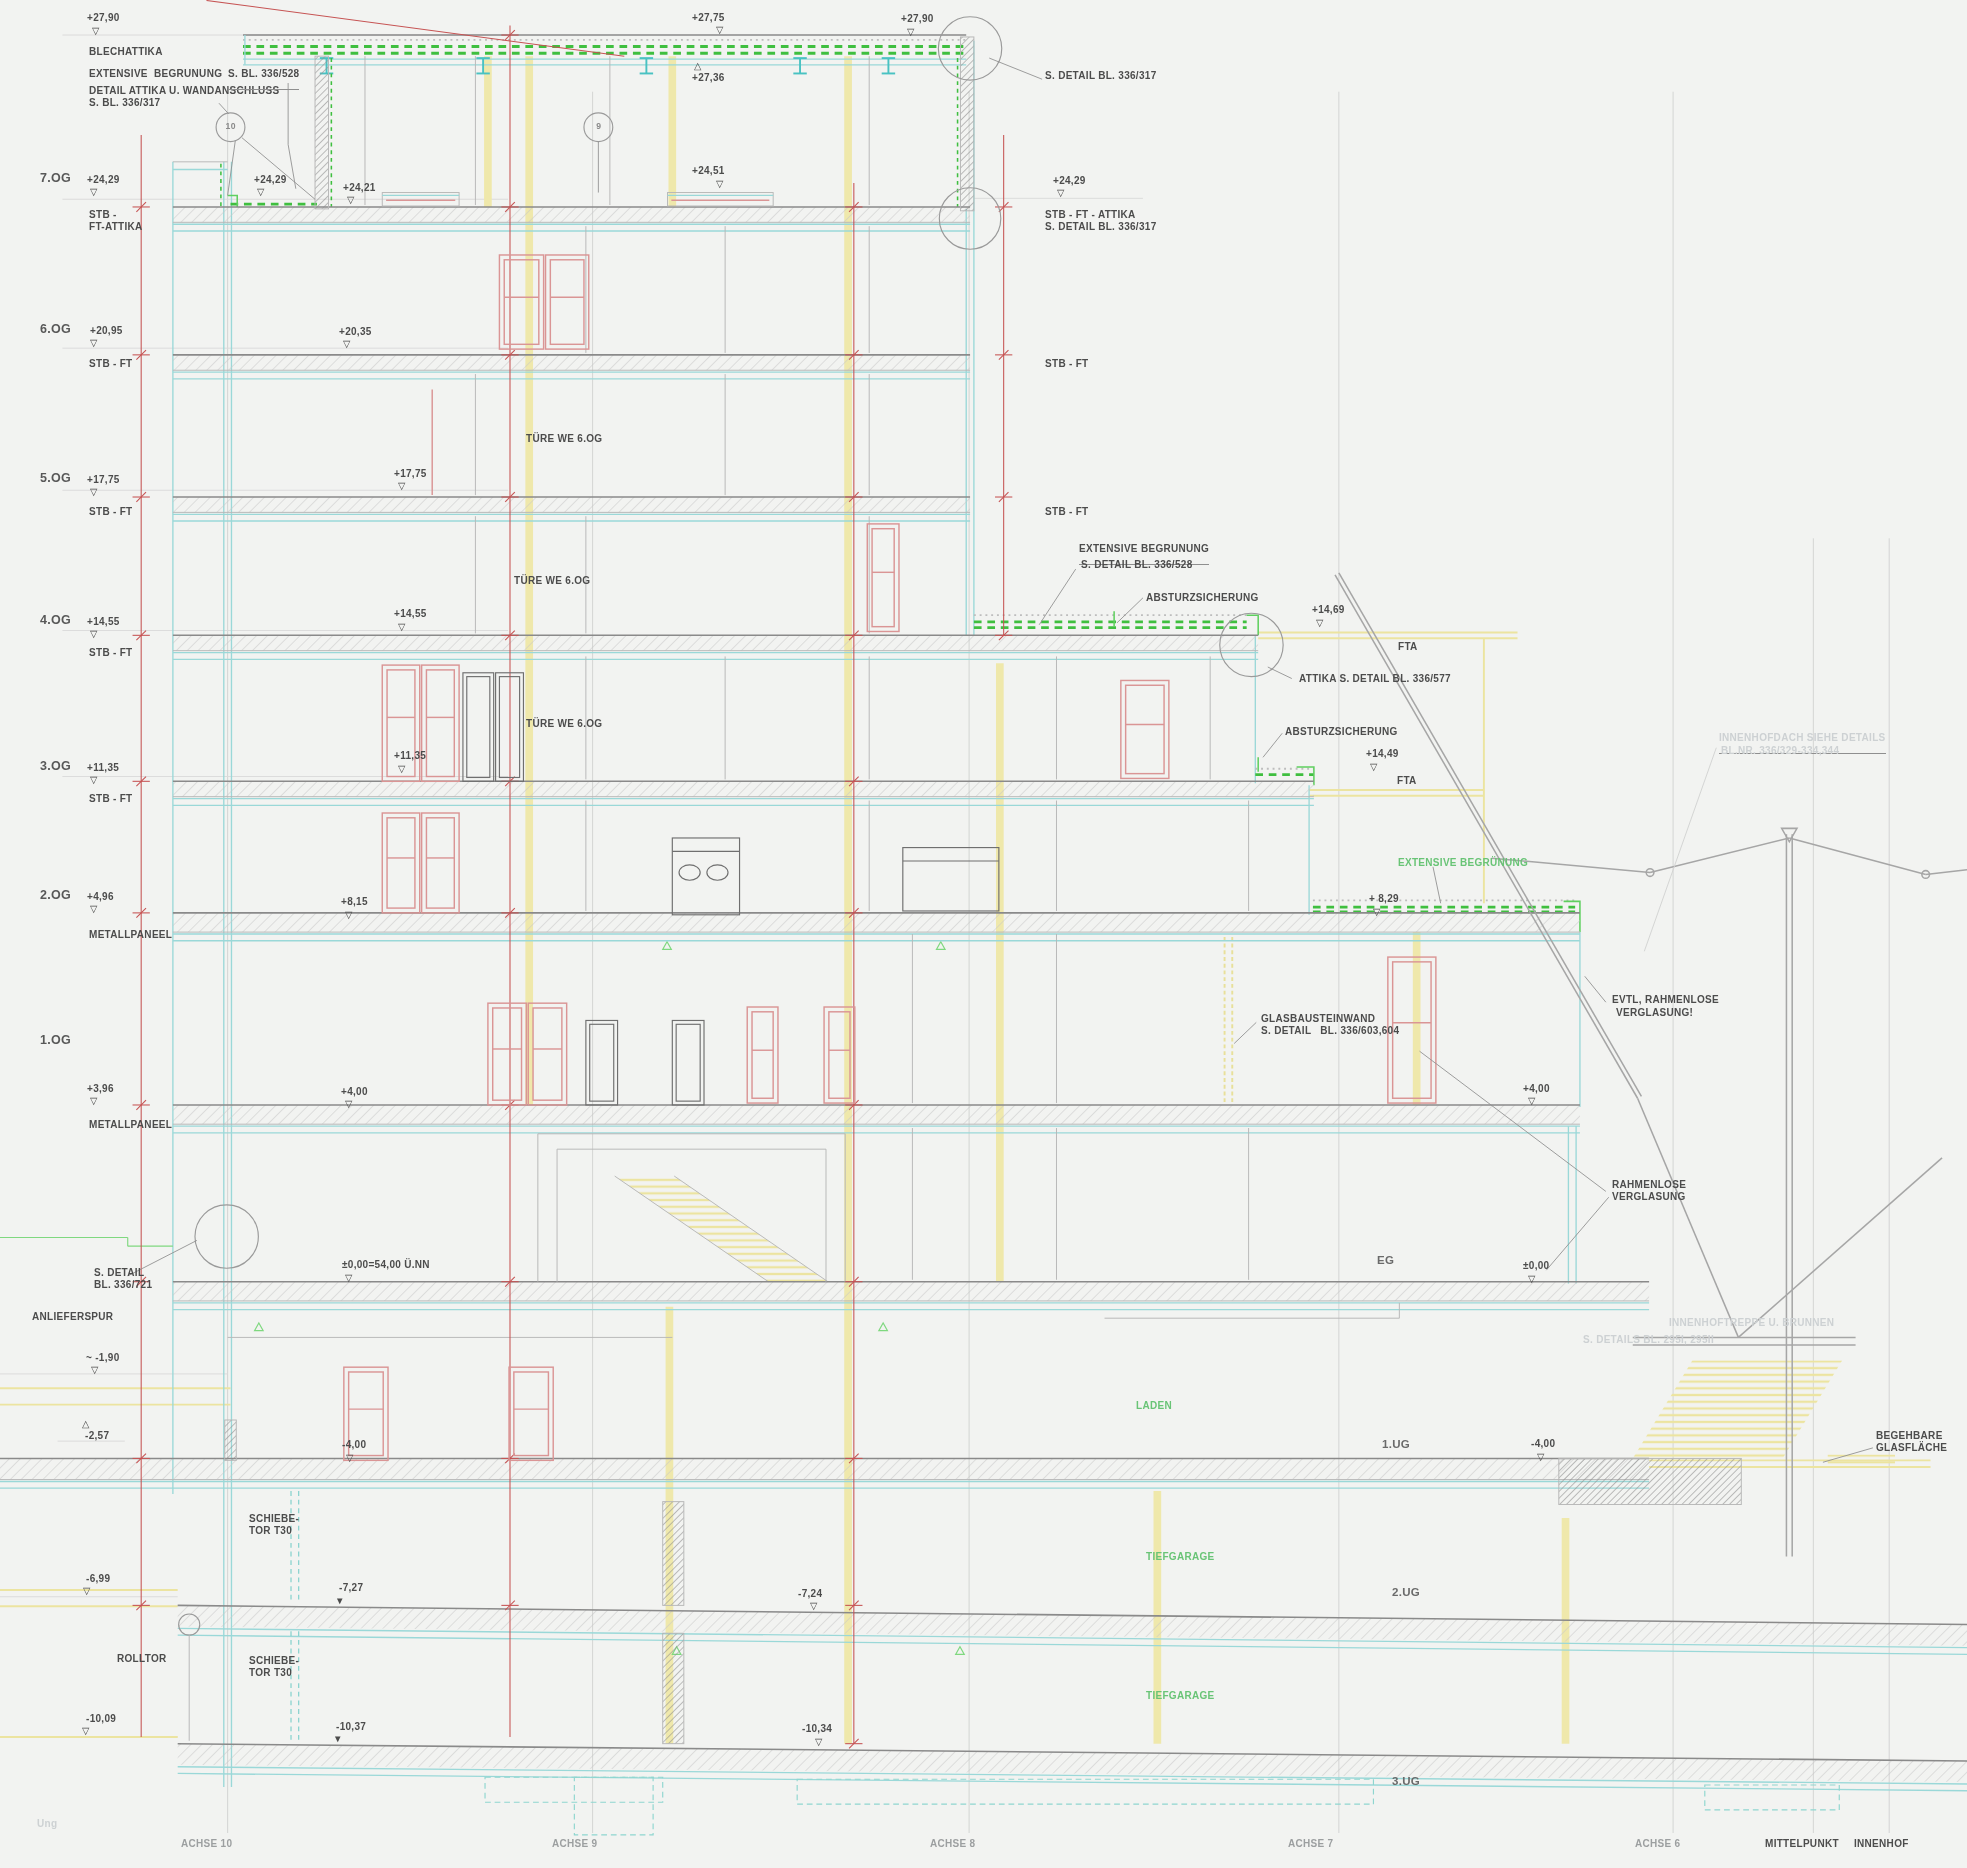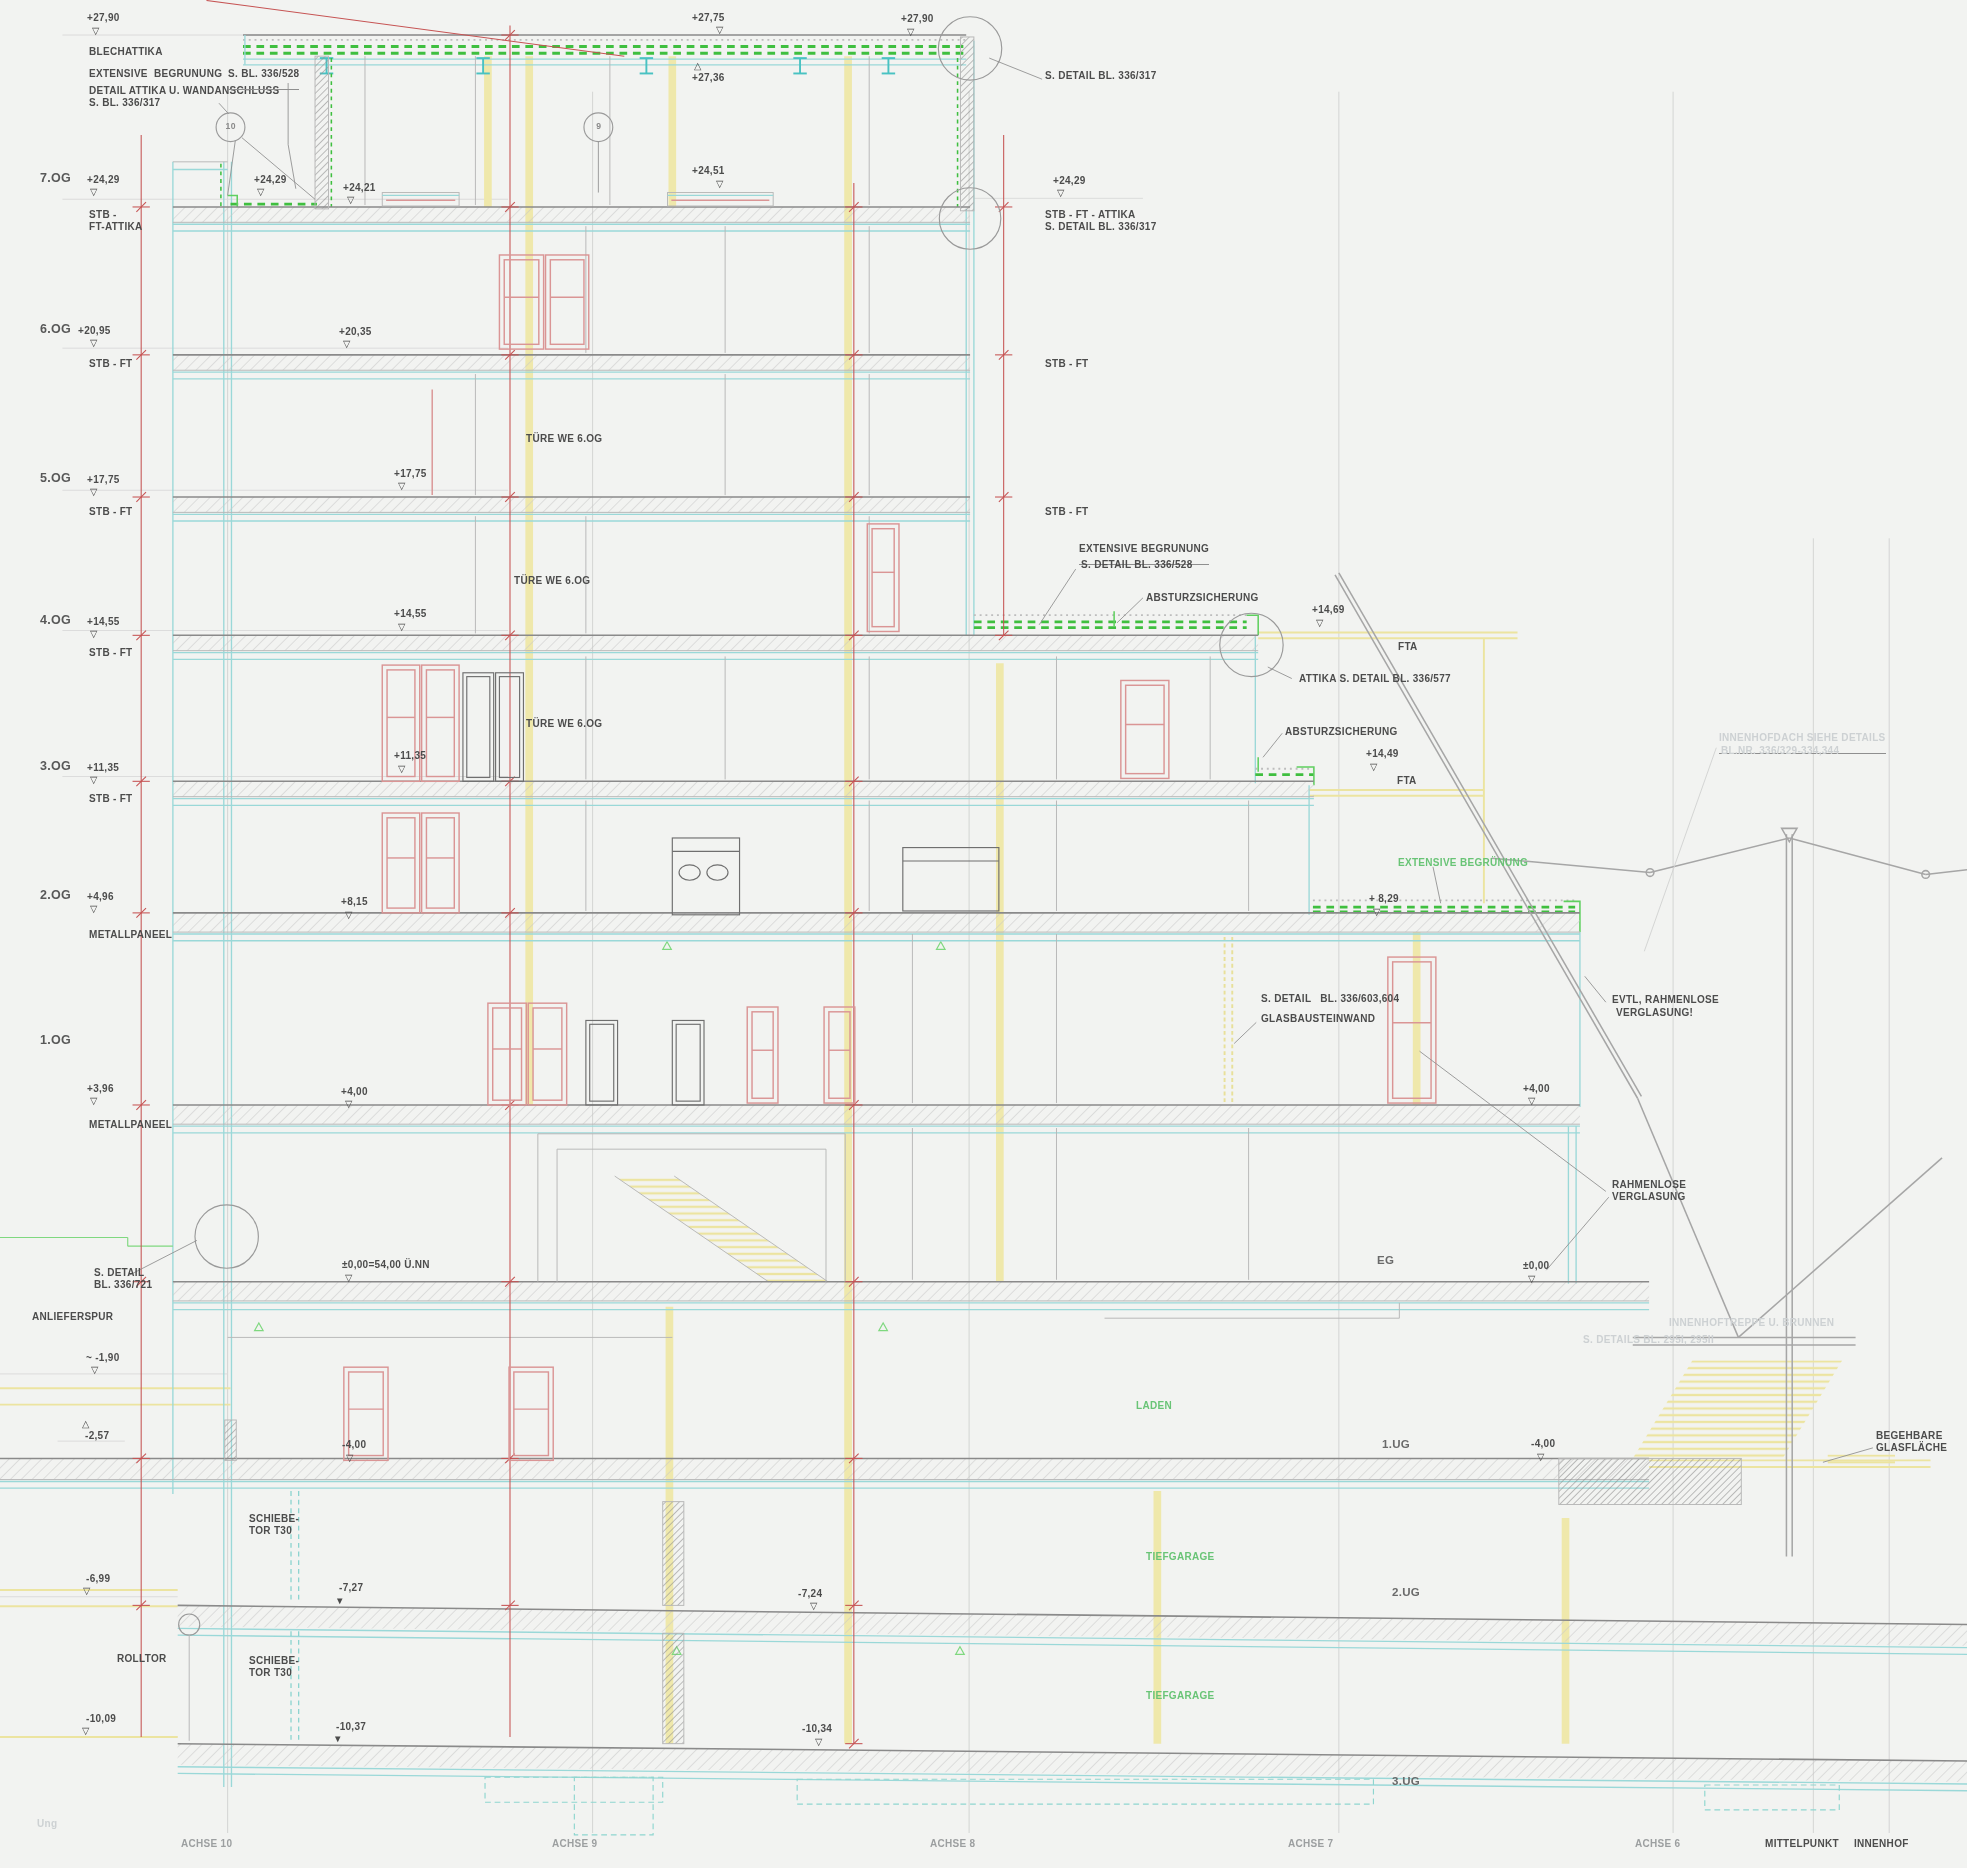--- a/index.html
+++ b/index.html
@@ -493,21 +493,21 @@
 <b class="L big" style="left:40px;top:173px">7.OG</b>
 <b class="L" style="left:87px;top:175px">+24,29</b>
 <i class="T" style="left:90px;top:187px">▽</i>
 <b class="L" style="left:89px;top:210px">STB -</b>
 <b class="L" style="left:89px;top:222px">FT-ATTIKA</b>
 <b class="L" style="left:254px;top:175px">+24,29</b>
 <i class="T" style="left:257px;top:187px">▽</i>
 <b class="L" style="left:343px;top:183px">+24,21</b>
 <i class="T" style="left:347px;top:195px">▽</i>
 <b class="L big" style="left:40px;top:324px">6.OG</b>
-<b class="L" style="left:78px;top:326px">+20,95</b>
+<b class="L" style="left:90px;top:326px">+20,95</b>
 <i class="T" style="left:90px;top:338px">▽</i>
 <b class="L" style="left:89px;top:359px">STB - FT</b>
 <b class="L" style="left:339px;top:327px">+20,35</b>
 <i class="T" style="left:343px;top:339px">▽</i>
 <b class="L big" style="left:40px;top:473px">5.OG</b>
 <b class="L" style="left:87px;top:475px">+17,75</b>
 <i class="T" style="left:90px;top:487px">▽</i>
 <b class="L" style="left:89px;top:507px">STB - FT</b>
 <b class="L" style="left:394px;top:469px">+17,75</b>
 <i class="T" style="left:398px;top:481px">▽</i>
@@ -552,21 +552,21 @@
 <i class="T" style="left:1370px;top:762px">▽</i>
 <b class="L" style="left:1397px;top:776px">FTA</b>
 <b class="L gr" style="left:1398px;top:858px">EXTENSIVE BEGRÜNUNG</b>
 <b class="L" style="left:1369px;top:894px">+ 8,29</b>
 <i class="T" style="left:1373px;top:907px">▽</i>
 <b class="L ft ul" style="left:1719px;top:733px">INNENHOFDACH SIEHE DETAILS</b>
 <b class="L ft" style="left:1721px;top:746px">BL.NR. 336/329-334,344</b>
 <b class="L" style="left:1612px;top:995px">EVTL, RAHMENLOSE</b>
 <b class="L" style="left:1616px;top:1008px">VERGLASUNG!</b>
 <b class="L" style="left:1261px;top:1014px">GLASBAUSTEINWAND</b>
-<b class="L" style="left:1261px;top:994px">S. DETAIL   BL. 336/603,604</b>
+<b class="L" style="left:1261px;top:1026px">S. DETAIL   BL. 336/603,604</b>
 <b class="L" style="left:1612px;top:1180px">RAHMENLOSE</b>
 <b class="L" style="left:1612px;top:1192px">VERGLASUNG</b>
 <b class="L big2" style="left:1377px;top:1255px">EG</b>
 <b class="L" style="left:1523px;top:1261px">±0,00</b>
 <i class="T" style="left:1528px;top:1274px">▽</i>
 <b class="L" style="left:1523px;top:1084px">+4,00</b>
 <i class="T" style="left:1528px;top:1096px">▽</i>
 <b class="L" style="left:342px;top:1260px">±0,00=54,00 Ü.NN</b>
 <i class="T" style="left:345px;top:1273px">▽</i>
 

